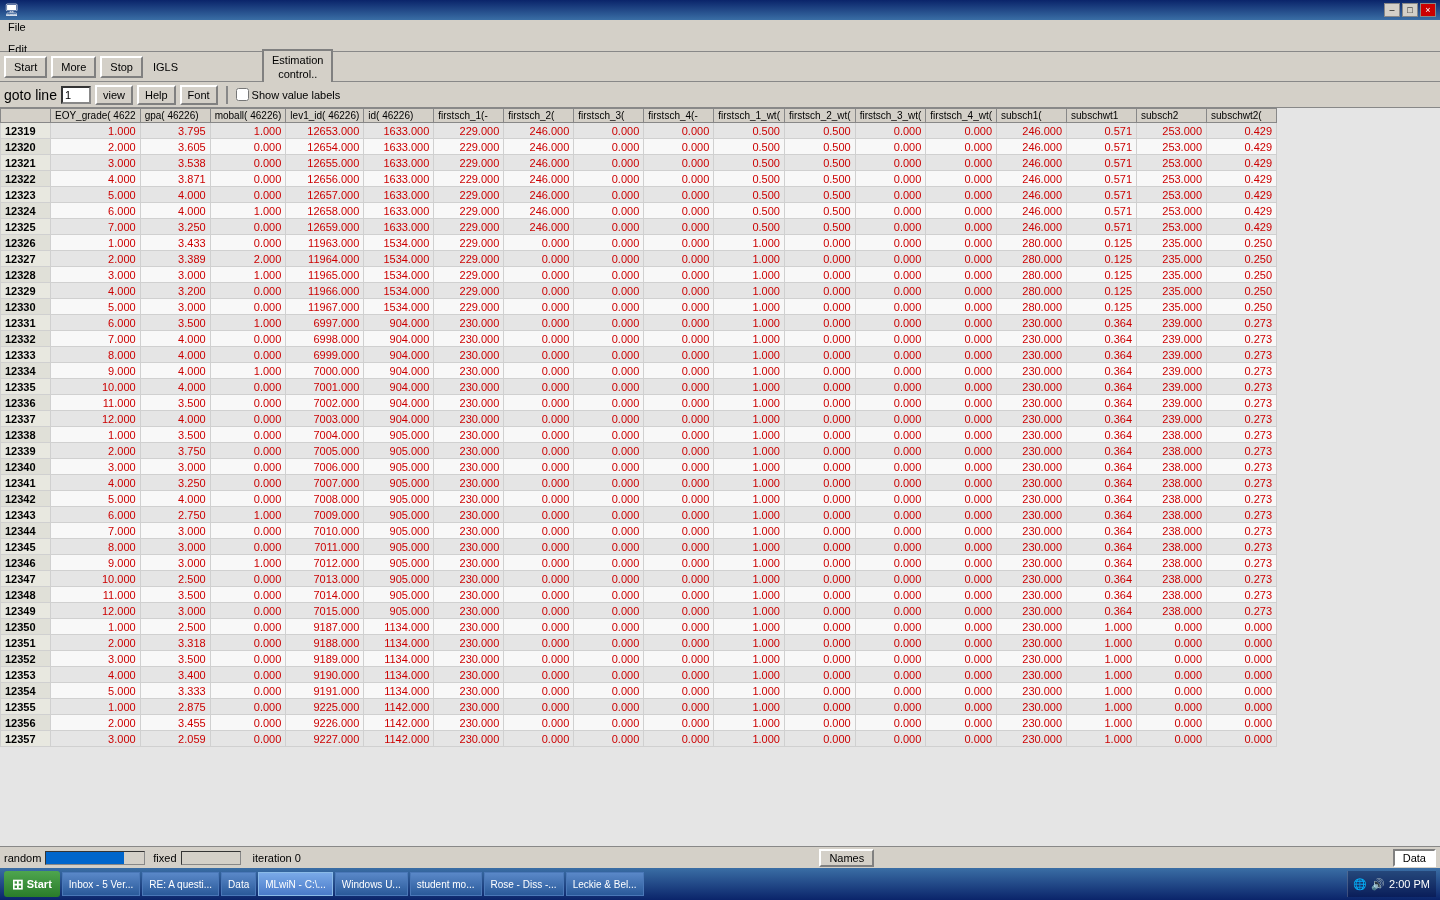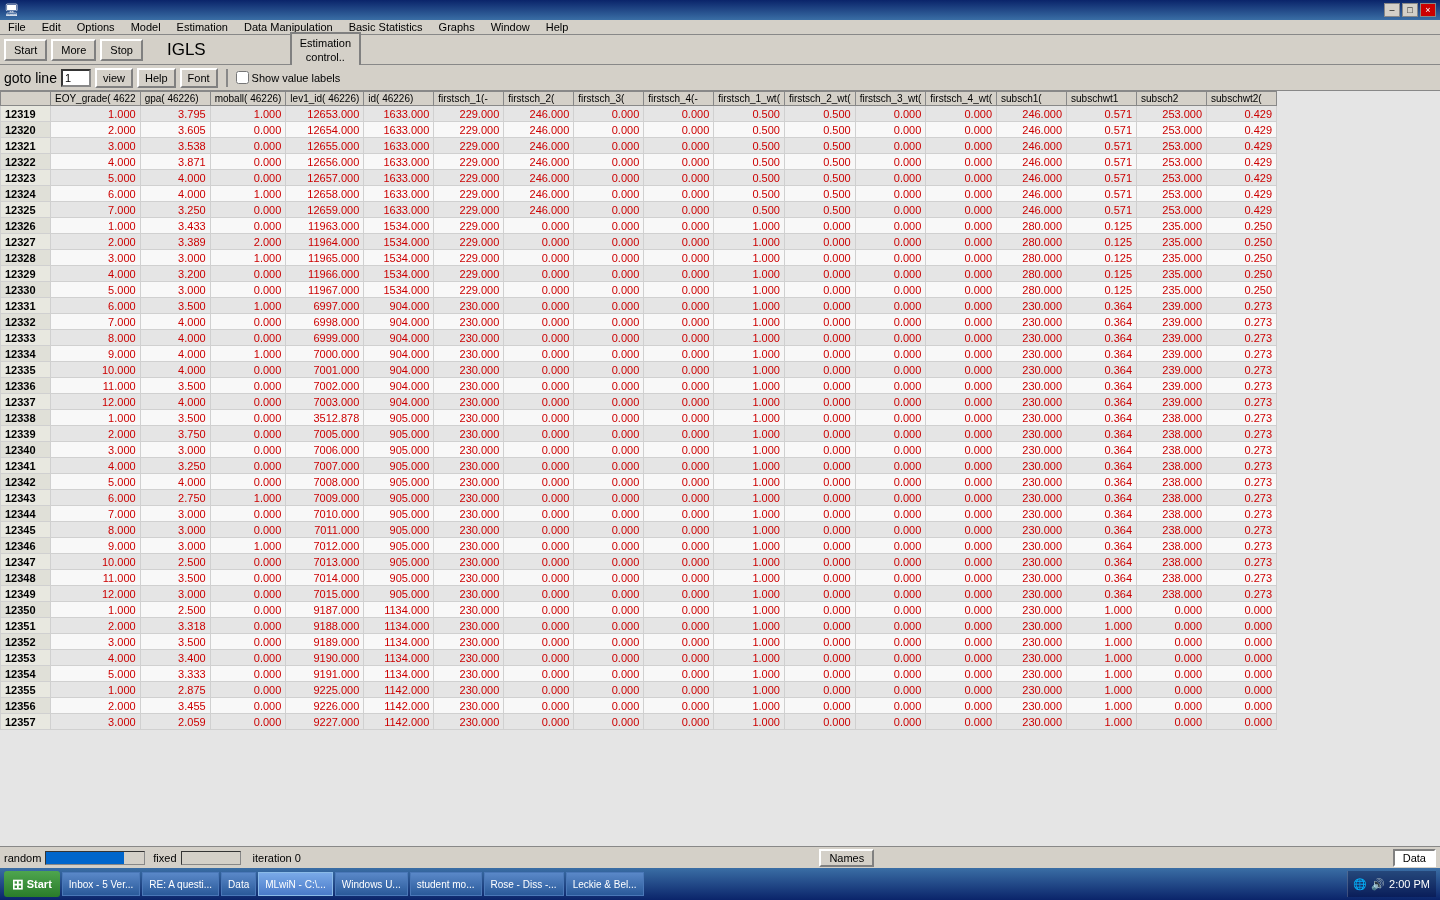--- a/index.html
+++ b/index.html
@@ -24,25 +24,26 @@
       border: 1px solid #888;
       font-size: 9px;
       display: flex; align-items: center; justify-content: center;
       cursor: pointer;
     }
     
     
     .menu-bar {
       background: #d4d0c8;
       border-bottom: 1px solid #888;
-      height: 15px;
+      height: 32px;
       display: flex;
       align-items: flex-start;
       padding: 0 4px;
       gap: 8px;
+      flex-direction: column;
     }
     .menu-item {
       font-size: 11px;
       padding: 1px 4px;
       cursor: pointer;
       color: black;
     }
     
     
     .toolbar {
@@ -292,21 +293,21 @@
     <span class="menu-item">Basic Statistics</span>
     <span class="menu-item">Graphs</span>
     <span class="menu-item">Window</span>
     <span class="menu-item">Help</span>
   </div>
 
   <div class="toolbar">
     <button class="toolbar-btn">Start</button>
     <button class="toolbar-btn">More</button>
     <button class="toolbar-btn">Stop</button>
-    <span style="font-size:17px; margin-left:20px;">IGLS</span>
+    <span style="font-size:11px; margin-left:6px;">IGLS</span>
     <div class="estimation-box" style="margin-left: 80px;">
       <div>Estimation</div>
       <div>control..</div>
     </div>
   </div>
 
   <div class="nav-bar">
     <span class="nav-label">goto line</span>
     <input type="text" class="nav-input" value="1" style="">
     <button class="nav-btn">view</button>
@@ -723,21 +724,21 @@
               <td>230.000</td>
               <td>0.364</td>
               <td>239.000</td>
               <td>0.273</td>
             </tr>
             <tr>
               <td>12338</td>
               <td>1.000</td>
               <td>3.500</td>
               <td>0.000</td>
-              <td>3512.878</td>
+              <td>7004.000</td>
               <td>905.000</td>
               <td>230.000</td>
               <td>0.000</td>
               <td>0.000</td>
               <td>0.000</td>
               <td>1.000</td>
               <td>0.000</td>
               <td>0.000</td>
               <td>0.000</td>
               <td>230.000</td>

